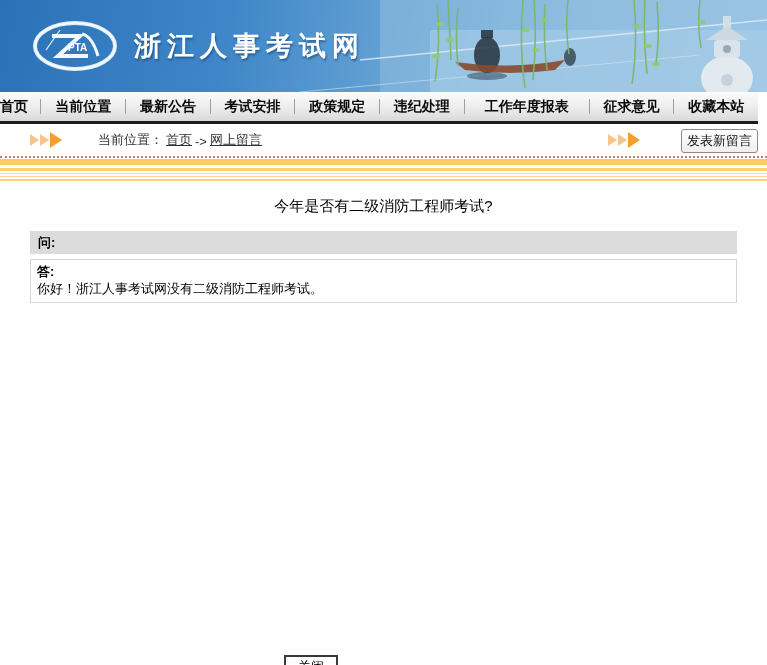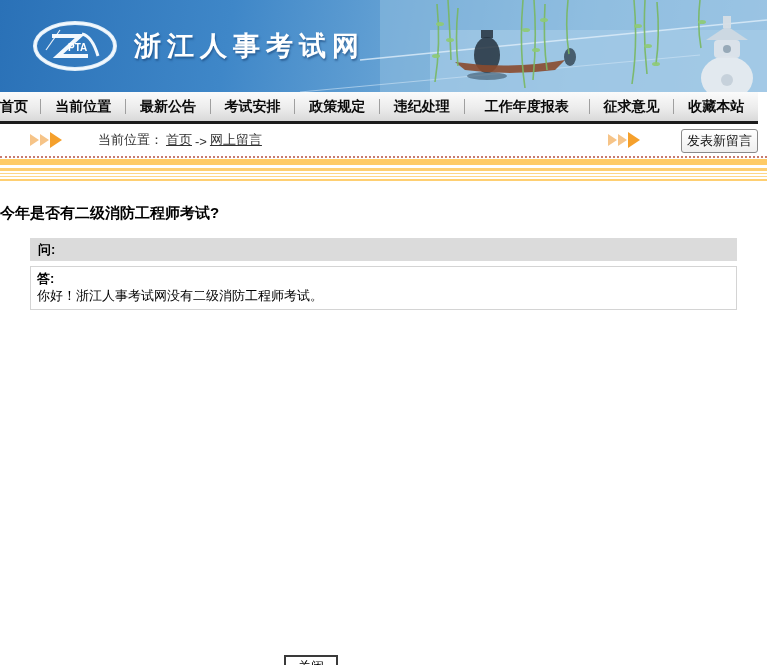--- a/index.html
+++ b/index.html
@@ -68,22 +68,22 @@
   .bars { width: 767px; margin-top: 1px; }
   .bar { width: 100%; }
   .bar-1 { height: 6px; background: #fecb66; margin-top: 1px; }
   .bar-2 { height: 3px; background: #fecf72; margin-top: 3px; }
   .bar-3 { height: 1px; background: #fed788; margin-top: 2px; }
   .bar-4 { height: 1px; background: #fed788; margin-top: 2px; }
   .bar-5 { height: 2px; background: #fecf72; margin-top: 2px; }
 
   
   .q-title {
-    margin-top: 23px; 
-    font-size: 15px; font-weight: bold; color: #000;
+    margin-top: 16px; text-align: center;
+    font-size: 15px; font-weight: normal; color: #000;
   }
   .q-bar {
     margin: 15px 0 0 30px; width: 707px; height: 23px;
     background: #dbdbdb; display: flex; align-items: center;
     font-size: 13px; font-weight: bold; color: #000; padding-left: 8px;
   }
   .a-box {
     margin: 5px 0 0 30px; width: 707px;
     border: 1px solid #d4d4d4; background: #fff;
     padding: 3px 6px 5px 6px; font-size: 13px; color: #000; line-height: 17px;

